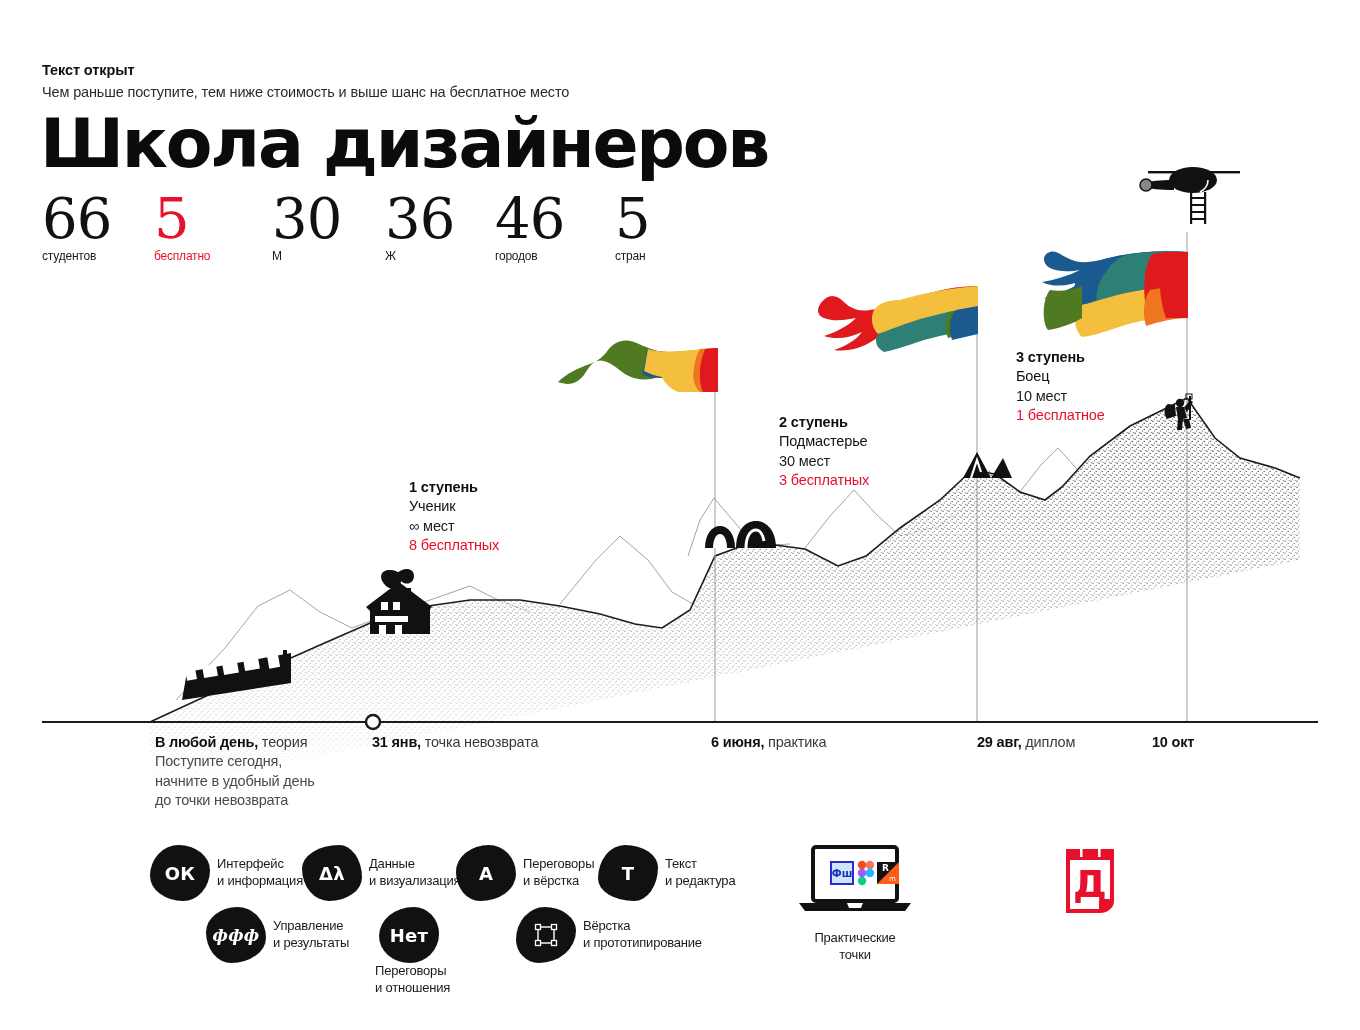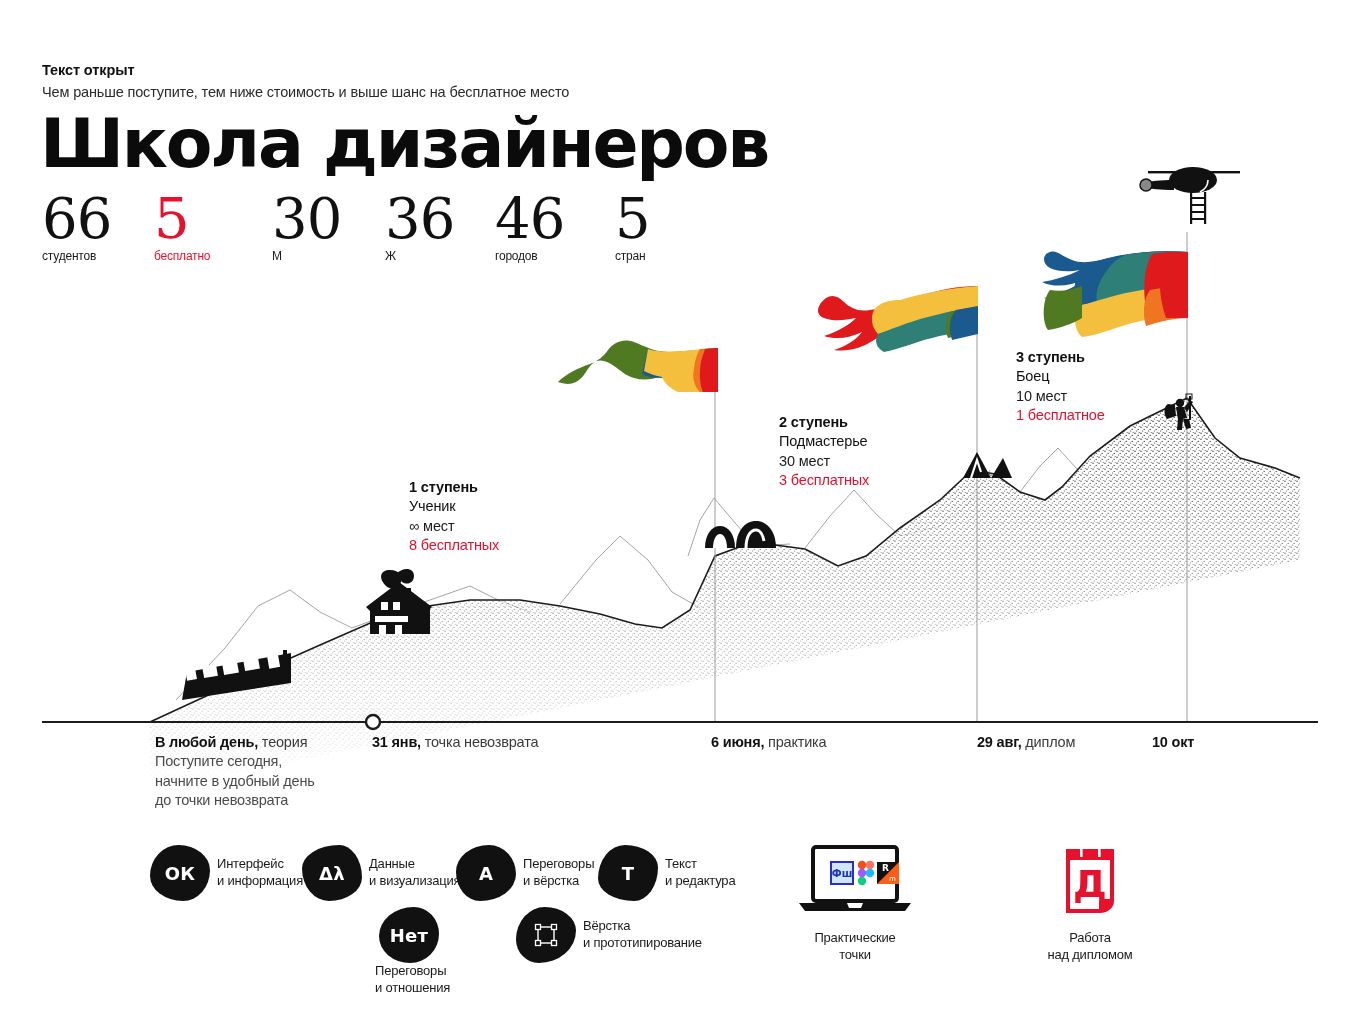--- a/index.html
+++ b/index.html
@@ -392,20 +392,29 @@
     <div class="course" style="left:448px; top:0px;">
       <div class="blob b4">
         <span class="glyph">Т</span>
       </div>
       <div class="ctxt">
         <span>Текст</span><br>
         <span>и редактура</span>
       </div>
     </div>
 
+    <div class="course" style="left:56px; top:62px;">
+      <div class="blob b5">
+        <span class="glyph serif">ффф</span>
+      </div>
+      <div class="ctxt">
+        <span>Управление</span><br>
+        <span>и результаты</span>
+      </div>
+    </div>
 
     <div class="course" style="left:218px; top:62px;flex-direction:column;">
       <div class="blob b6">
         <span class="glyph">Нет</span>
       </div>
       <div class="ctxt">
         <span>Переговоры</span><br>
         <span>и отношения</span>
       </div>
     </div>
@@ -455,19 +464,15 @@
 
   <div class="iconblock" id="blk-diploma">
     <svg width="72" height="72" viewBox="0 0 72 72">
       <path d="M14,6 L58,6 L58,56 C58,62 52,66 46,66 L14,66 Z" fill="none" stroke="#e8112d" stroke-width="4"></path>
       <rect x="14" y="6" width="44" height="9" fill="#e8112d"></rect>
       <rect x="26" y="2" width="2.6" height="10" fill="#fff"></rect>
       <rect x="44" y="2" width="2.6" height="10" fill="#fff"></rect>
       <path d="M58,54 C58,61 52,66 45,66 L45,58 C45,55 47,54 50,54 Z" fill="#e8112d"></path>
       <text x="36" y="52" font-family="DejaVu Sans, sans-serif" font-size="38" font-weight="bold" fill="#e8112d" text-anchor="middle">Д</text>
     </svg>
-    <div class="cap">
-      <span>Работа</span><br>
-      <span>над дипломом</span>
-    </div>
   </div>
 
 </div>
 
 </body></html>

